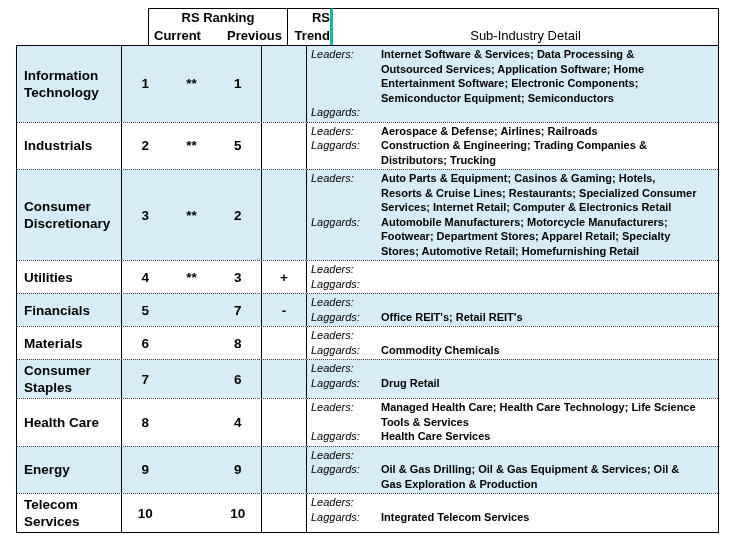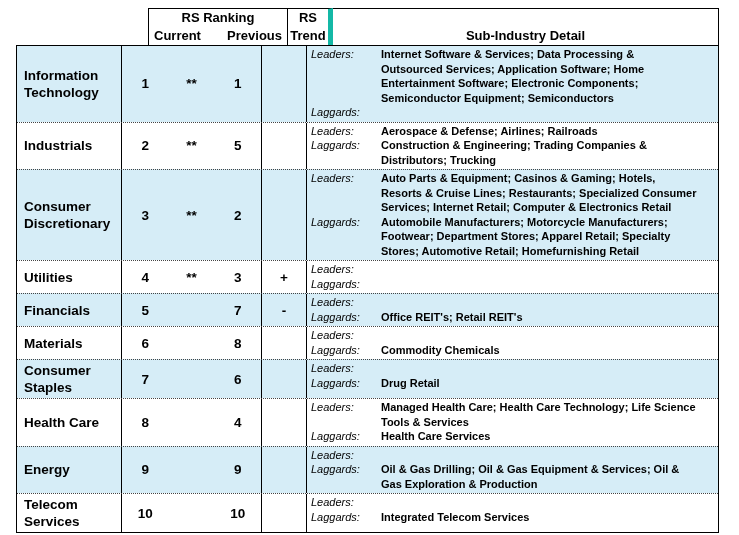--- a/index.html
+++ b/index.html
@@ -19,29 +19,29 @@
     border: 1px solid #000; border-bottom: none;
     display: flex; flex-direction: column; justify-content: space-between;
   }
   .h-rank-title { text-align: center; font-weight: bold; font-size: 13px; line-height: 18px; }
   .h-rank-sub {
     display: flex; justify-content: space-between;
     font-weight: bold; font-size: 13px; line-height: 18px; padding: 0 5px;
   }
   .h-trend {
     width: 45px;
-    border-top: 1px solid #000; border-right: 5px solid #14b8a6;
-    text-align: center; font-weight: bold; font-size: 13px; line-height: 18px;
+    border-top: 1px solid #000; border-right: 3px solid #14b8a6;
+    text-align: right; font-weight: bold; font-size: 13px; line-height: 18px;
     display: flex; flex-direction: column; justify-content: flex-end;
   }
   .h-detail {
     flex: 1;
     border-top: 1px solid #000; border-right: 1px solid #000;
     display: flex; align-items: flex-end; justify-content: center;
-    font-weight: bold; font-size: 13px; line-height: 18px;
+    font-weight: normal; font-size: 13px; line-height: 18px;
   }
 
   
   .tbody { border: 1px solid #000; }
   .row { display: flex; align-items: stretch; background: #fff; }
   .row + .row { border-top: 1px dotted #444; }
   .row.hl { background: var(--hl, #d6edf7); }
   .cell { min-height: 100%; }
   .sector {
     width: 105px; border-right: 1px solid #000;

